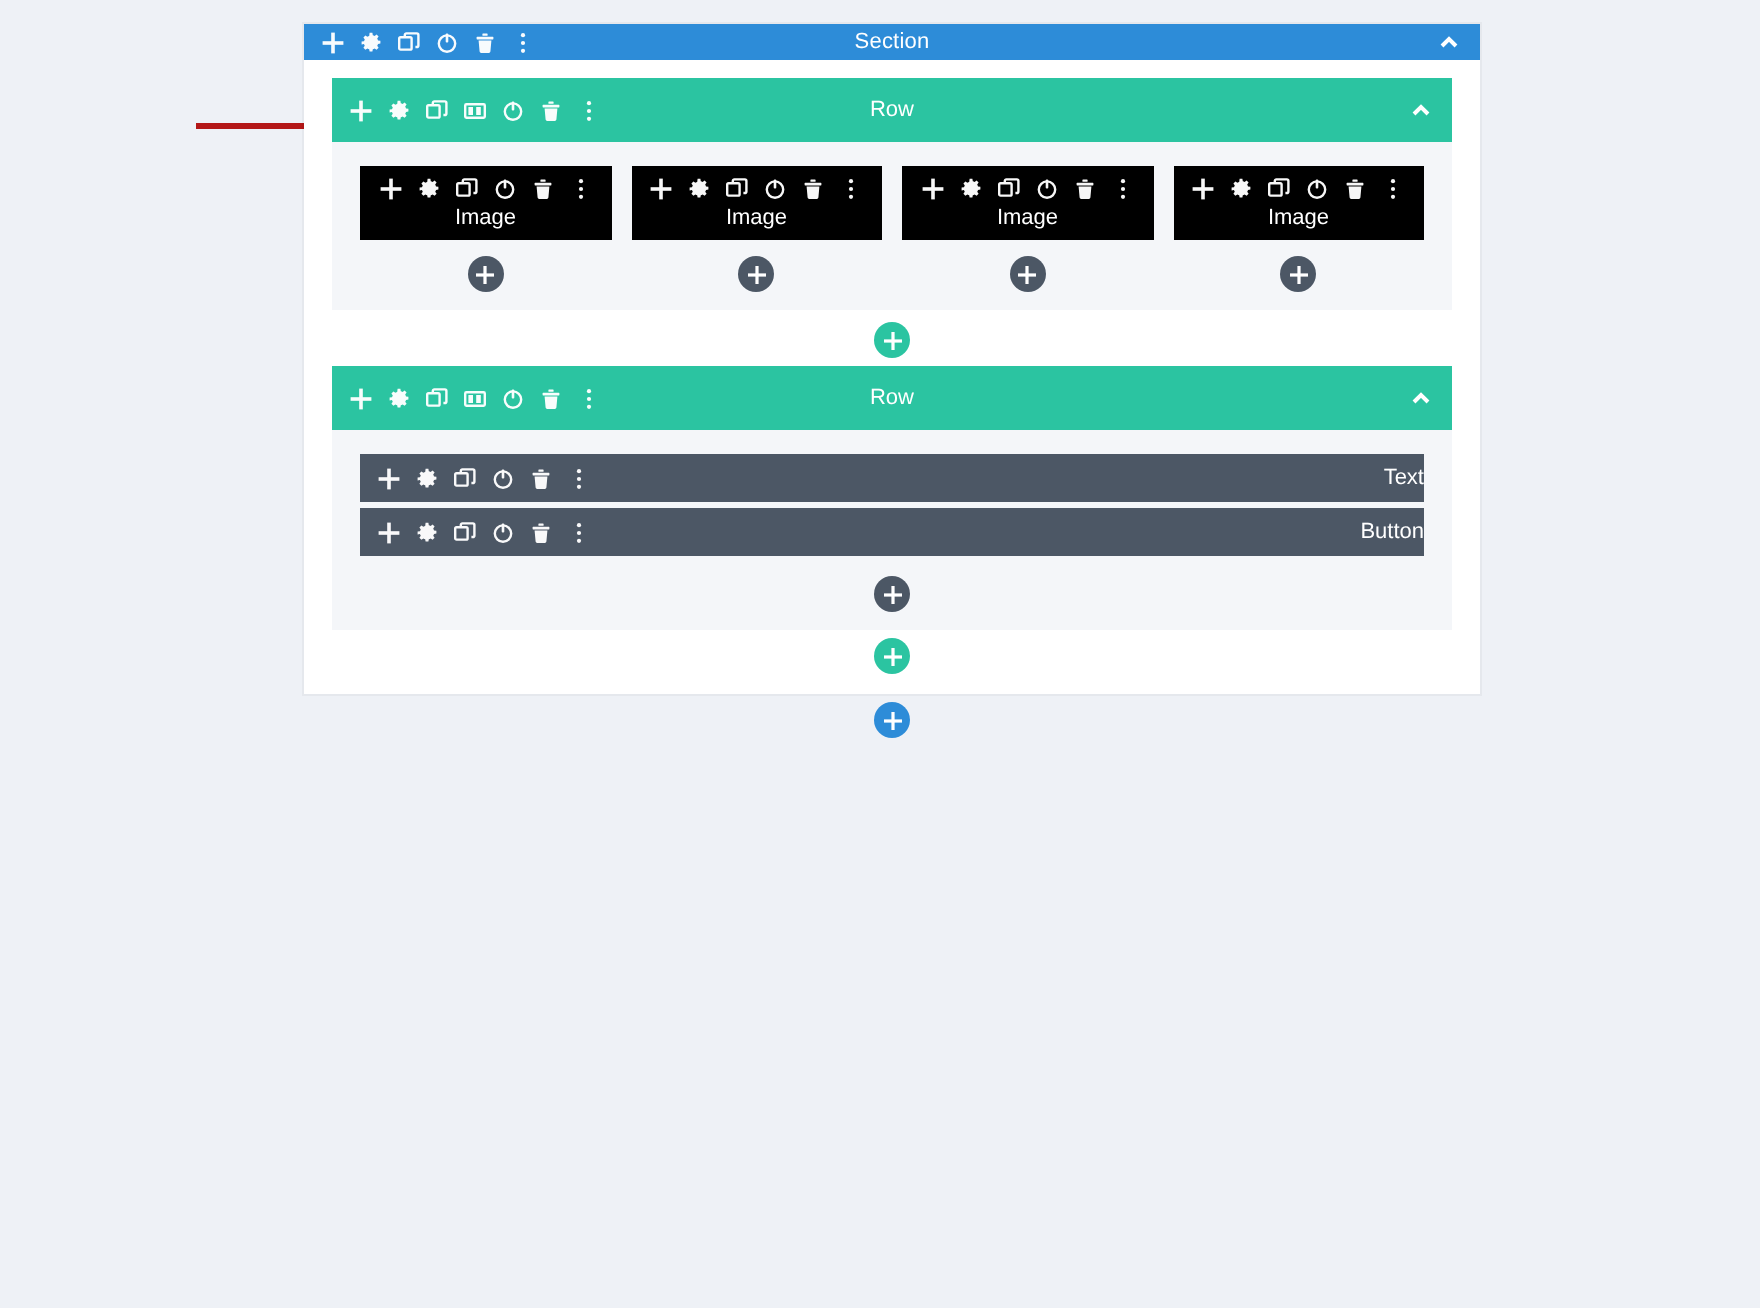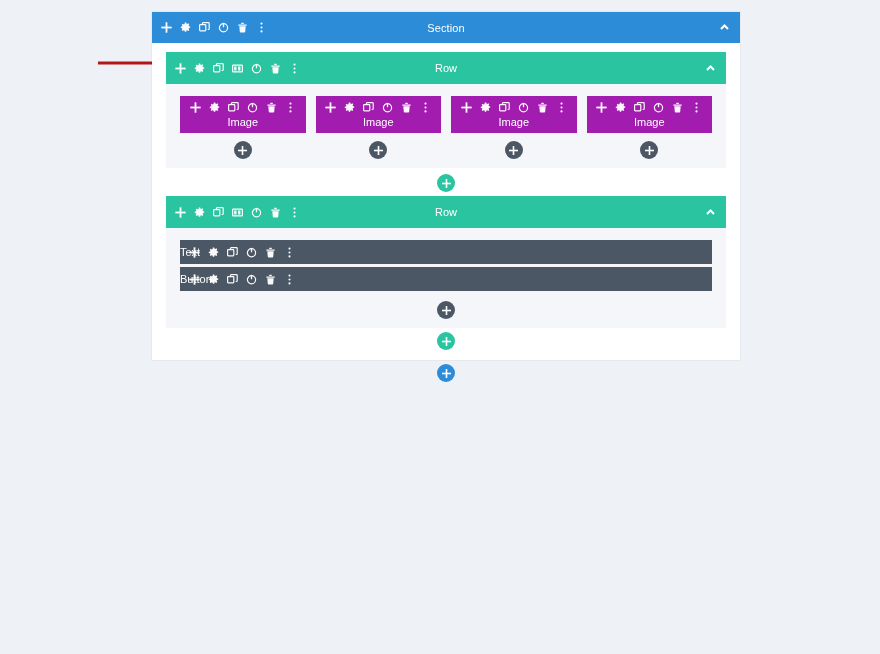--- a/index.html
+++ b/index.html
@@ -19,21 +19,21 @@
 
   
   .icons { display:flex; align-items:center; gap:8px; }
   .ico { width:11px; height:11px; display:inline-block; position:relative;
          flex:0 0 auto; cursor:pointer; opacity:.97; }
   .ico svg { display:block; width:11px; height:11px; fill:#ffffff; }
 
   
   .section-wrap { background:#ffffff; box-shadow:0 0 0 1px rgba(0,0,0,.035); }
   .section-bar {
-    height:31px; background:#2d8cd8;
+    height:18px; background:#2d8cd8;
     display:flex; align-items:center; padding:0 9px;
     position:relative;
   }
   .section-bar .title {
     position:absolute; left:0; right:0; text-align:center;
     font-size:11px; letter-spacing:.1px; pointer-events:none;
   }
   .bar-chevron { margin-left:auto; width:13px; height:13px; position:relative; z-index:2; cursor:pointer; }
   .bar-chevron svg { width:13px; height:13px; display:block; fill:none; stroke:#fff; stroke-width:2; }
 
@@ -53,34 +53,34 @@
   .row-body {
     background:#f4f6f9; padding:12px 14px 9px 14px;
   }
 
   
   .cols { display:flex; gap:10px; }
   .col { flex:1 1 0; min-width:0; }
 
   
   .module {
-    background:#a21caf;
+    background:#000000;
     padding:6px 0 5px 0;
     display:flex; flex-direction:column; align-items:center;
   }
   .module .icons { justify-content:center; }
   .module .mlabel { font-size:11px; margin-top:3px; }
 
   
   .module-bar {
     background:#4c5765; height:24px; display:flex; align-items:center;
     padding:0 9px; position:relative; margin-bottom:3px;
   }
   .module-bar .mlabel {
-    position:absolute; left:0; right:0; text-align:left; font-size:11px;
+    position:absolute; left:0; right:0; text-align:right; font-size:11px;
     pointer-events:none;
   }
 
   
   .addbtn {
     width:18px; height:18px; border-radius:50%;
     display:flex; align-items:center; justify-content:center;
     cursor:pointer; flex:0 0 auto;
   }
   .addbtn svg { width:9px; height:9px; fill:#fff; display:block; }

